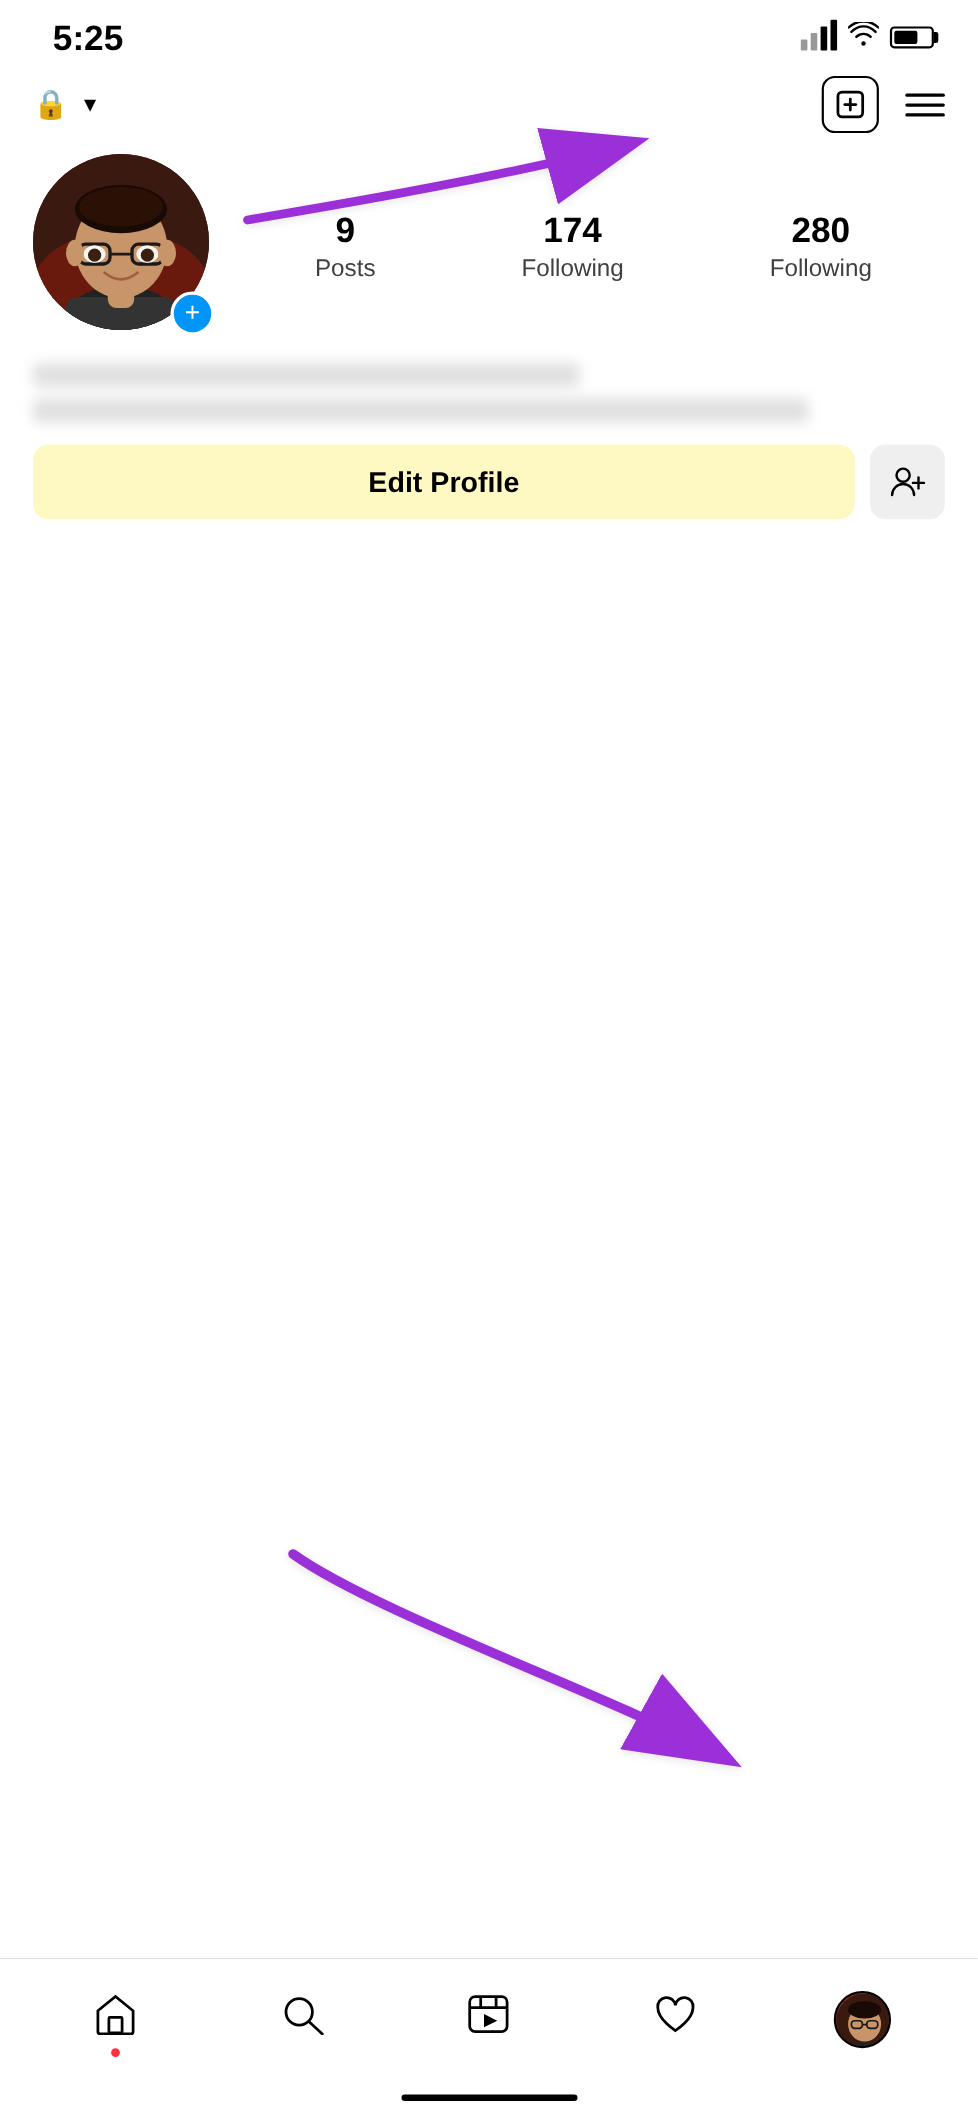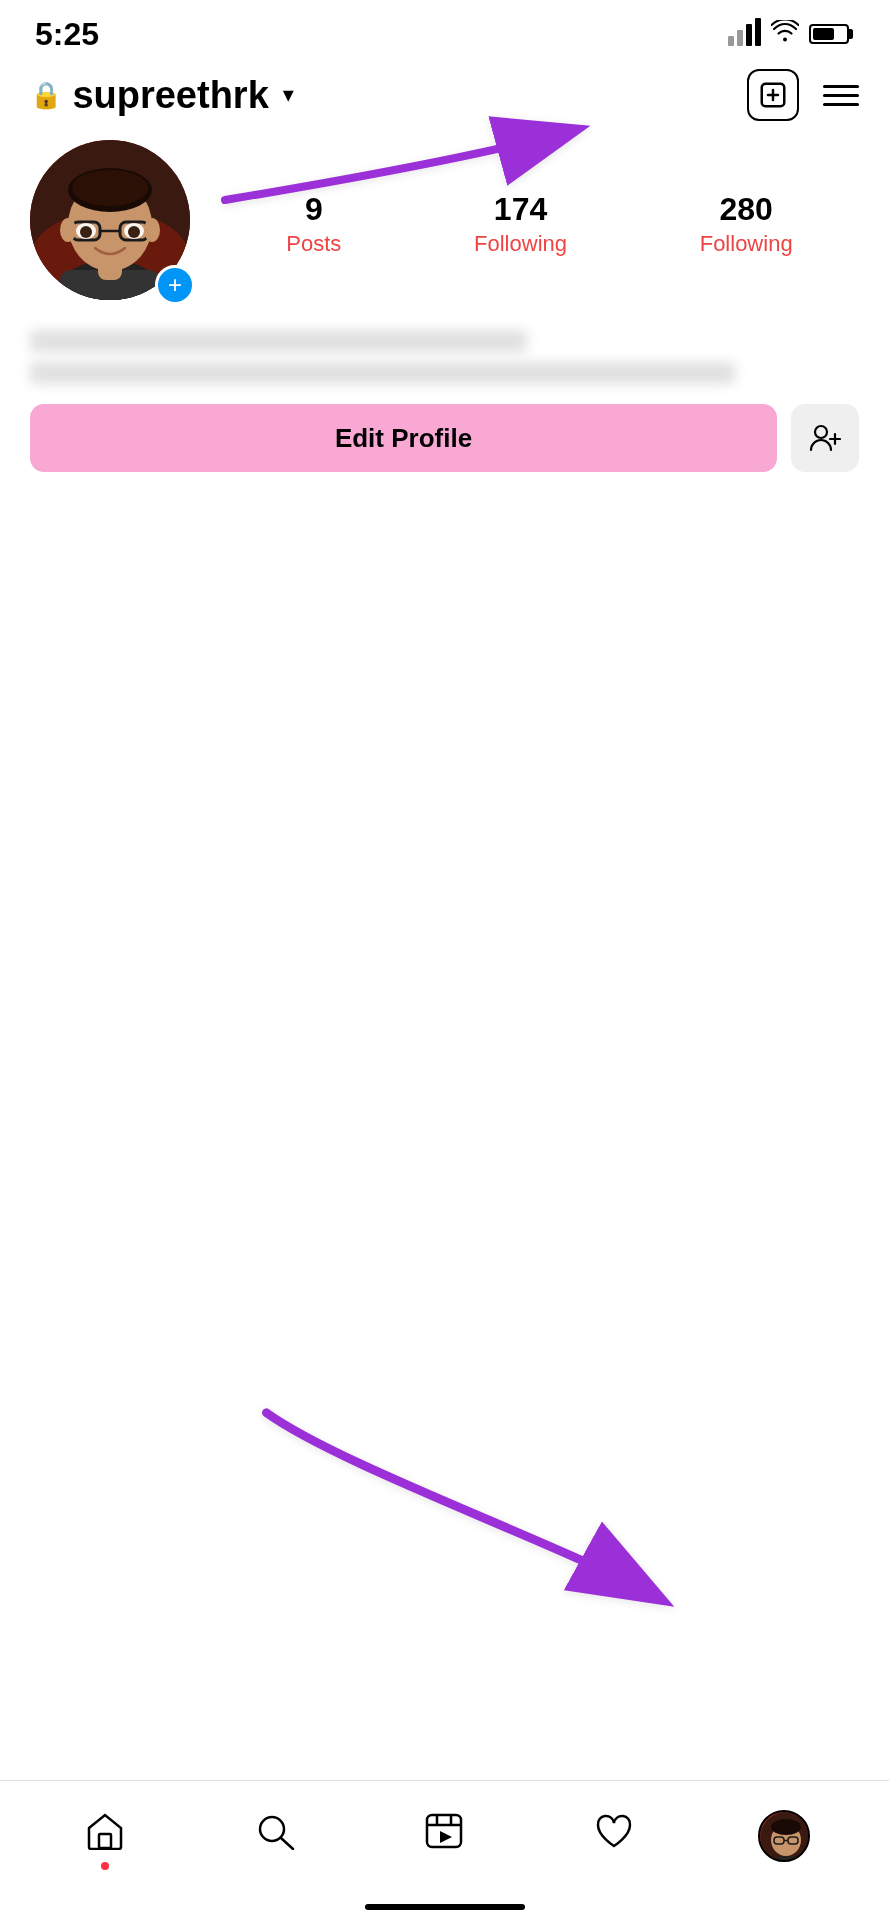--- a/index.html
+++ b/index.html
@@ -12,21 +12,21 @@
       font-family: -apple-system, BlinkMacSystemFont, 'Segoe UI', sans-serif;
       position: relative;
       overflow-x: hidden;
     }
 
     
     .status-bar {
       display: flex;
       justify-content: space-between;
       align-items: center;
-      padding: 18px 40px 10px 35px;
+      padding: 18px 40px 10px 48px;
       height: 60px;
     }
 
     .status-time {
       font-size: 32px;
       font-weight: 600;
       color: #000;
     }
 
     .status-icons {
@@ -231,21 +231,21 @@
 
     .stat-number {
       font-size: 32px;
       font-weight: 700;
       color: #000;
       line-height: 1;
     }
 
     .stat-label {
       font-size: 22px;
-      color: #ef4444;
+      color: #404040;
       font-weight: 400;
     }
 
     
     .bio-section {
       margin-bottom: 20px;
     }
 
     .bio-line {
       height: 22px;
@@ -261,21 +261,21 @@
     
     .action-buttons {
       display: flex;
       gap: 14px;
       margin-top: 10px;
     }
 
     .edit-profile-btn {
       flex: 1;
       height: 68px;
-      background: #f9a8d4;
+      background: #fef9c3;
       border: none;
       border-radius: 14px;
       font-size: 26px;
       font-weight: 700;
       color: #000;
       cursor: pointer;
       display: flex;
       align-items: center;
       justify-content: center;
     }
@@ -396,21 +396,20 @@
     </span>
     <div class="battery-icon">
       <div class="battery-fill"></div>
     </div>
   </div>
 </div>
 
 <div class="header">
   <div class="header-left">
     <span class="lock-icon">🔒</span>
-    <span class="username">supreethrk</span>
     <span class="chevron-down">▾</span>
   </div>
   <div class="header-right">
     <div class="new-post-btn">
       <svg viewBox="0 0 24 24" fill="none" stroke="#000" stroke-width="2" stroke-linecap="round">
         <rect x="3" y="3" width="18" height="18" rx="3" ry="3"></rect>
         <line x1="12" y1="8" x2="12" y2="16"></line>
         <line x1="8" y1="12" x2="16" y2="12"></line>
       </svg>
     </div>

